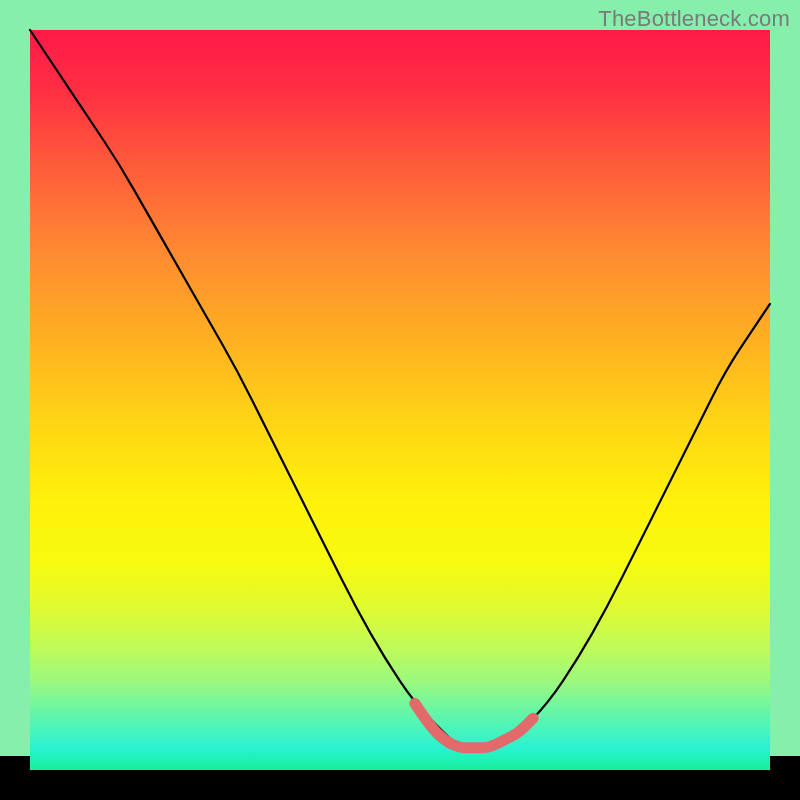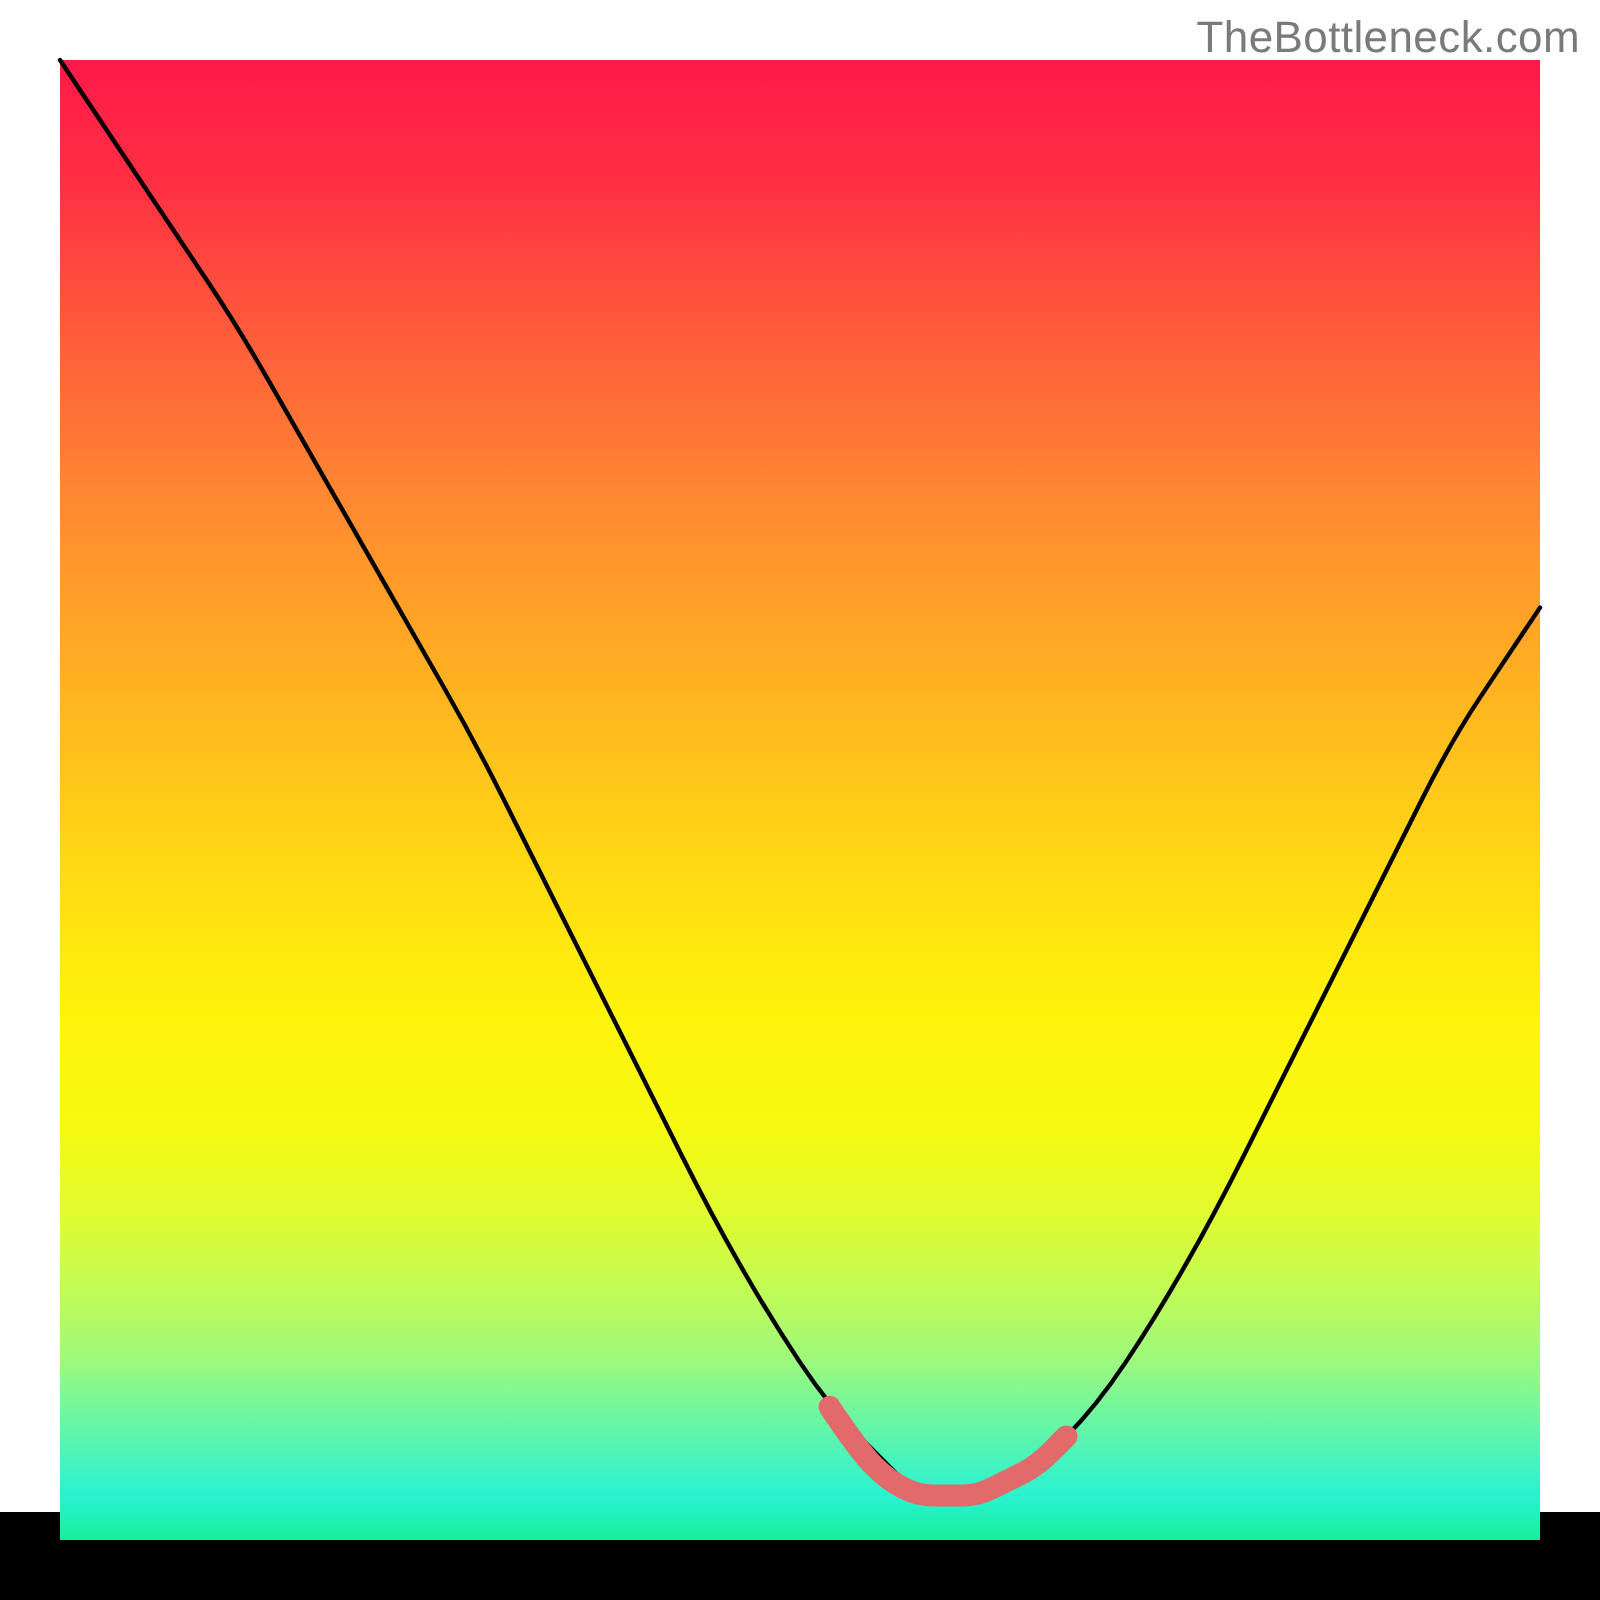--- a/index.html
+++ b/index.html
@@ -1,21 +1,21 @@
 <!DOCTYPE html>
 <html><head>
 <meta charset="utf-8">
 <style>
   * { margin: 0; padding: 0; box-sizing: border-box; }
   html, body { width: 800px; height: 800px; overflow: hidden; background: #000; }
   .container {
     position: relative;
     width: 800px;
     height: 756px;
-    background: #ffffff;
+    background: #86efac;
   }
   .chart-area {
     position: absolute;
     left: 30px;
     top: 30px;
     width: 740px;
     height: 740px;
     background: linear-gradient(to bottom,
       #ff1a48 0%,
       #ff2e43 8%,

